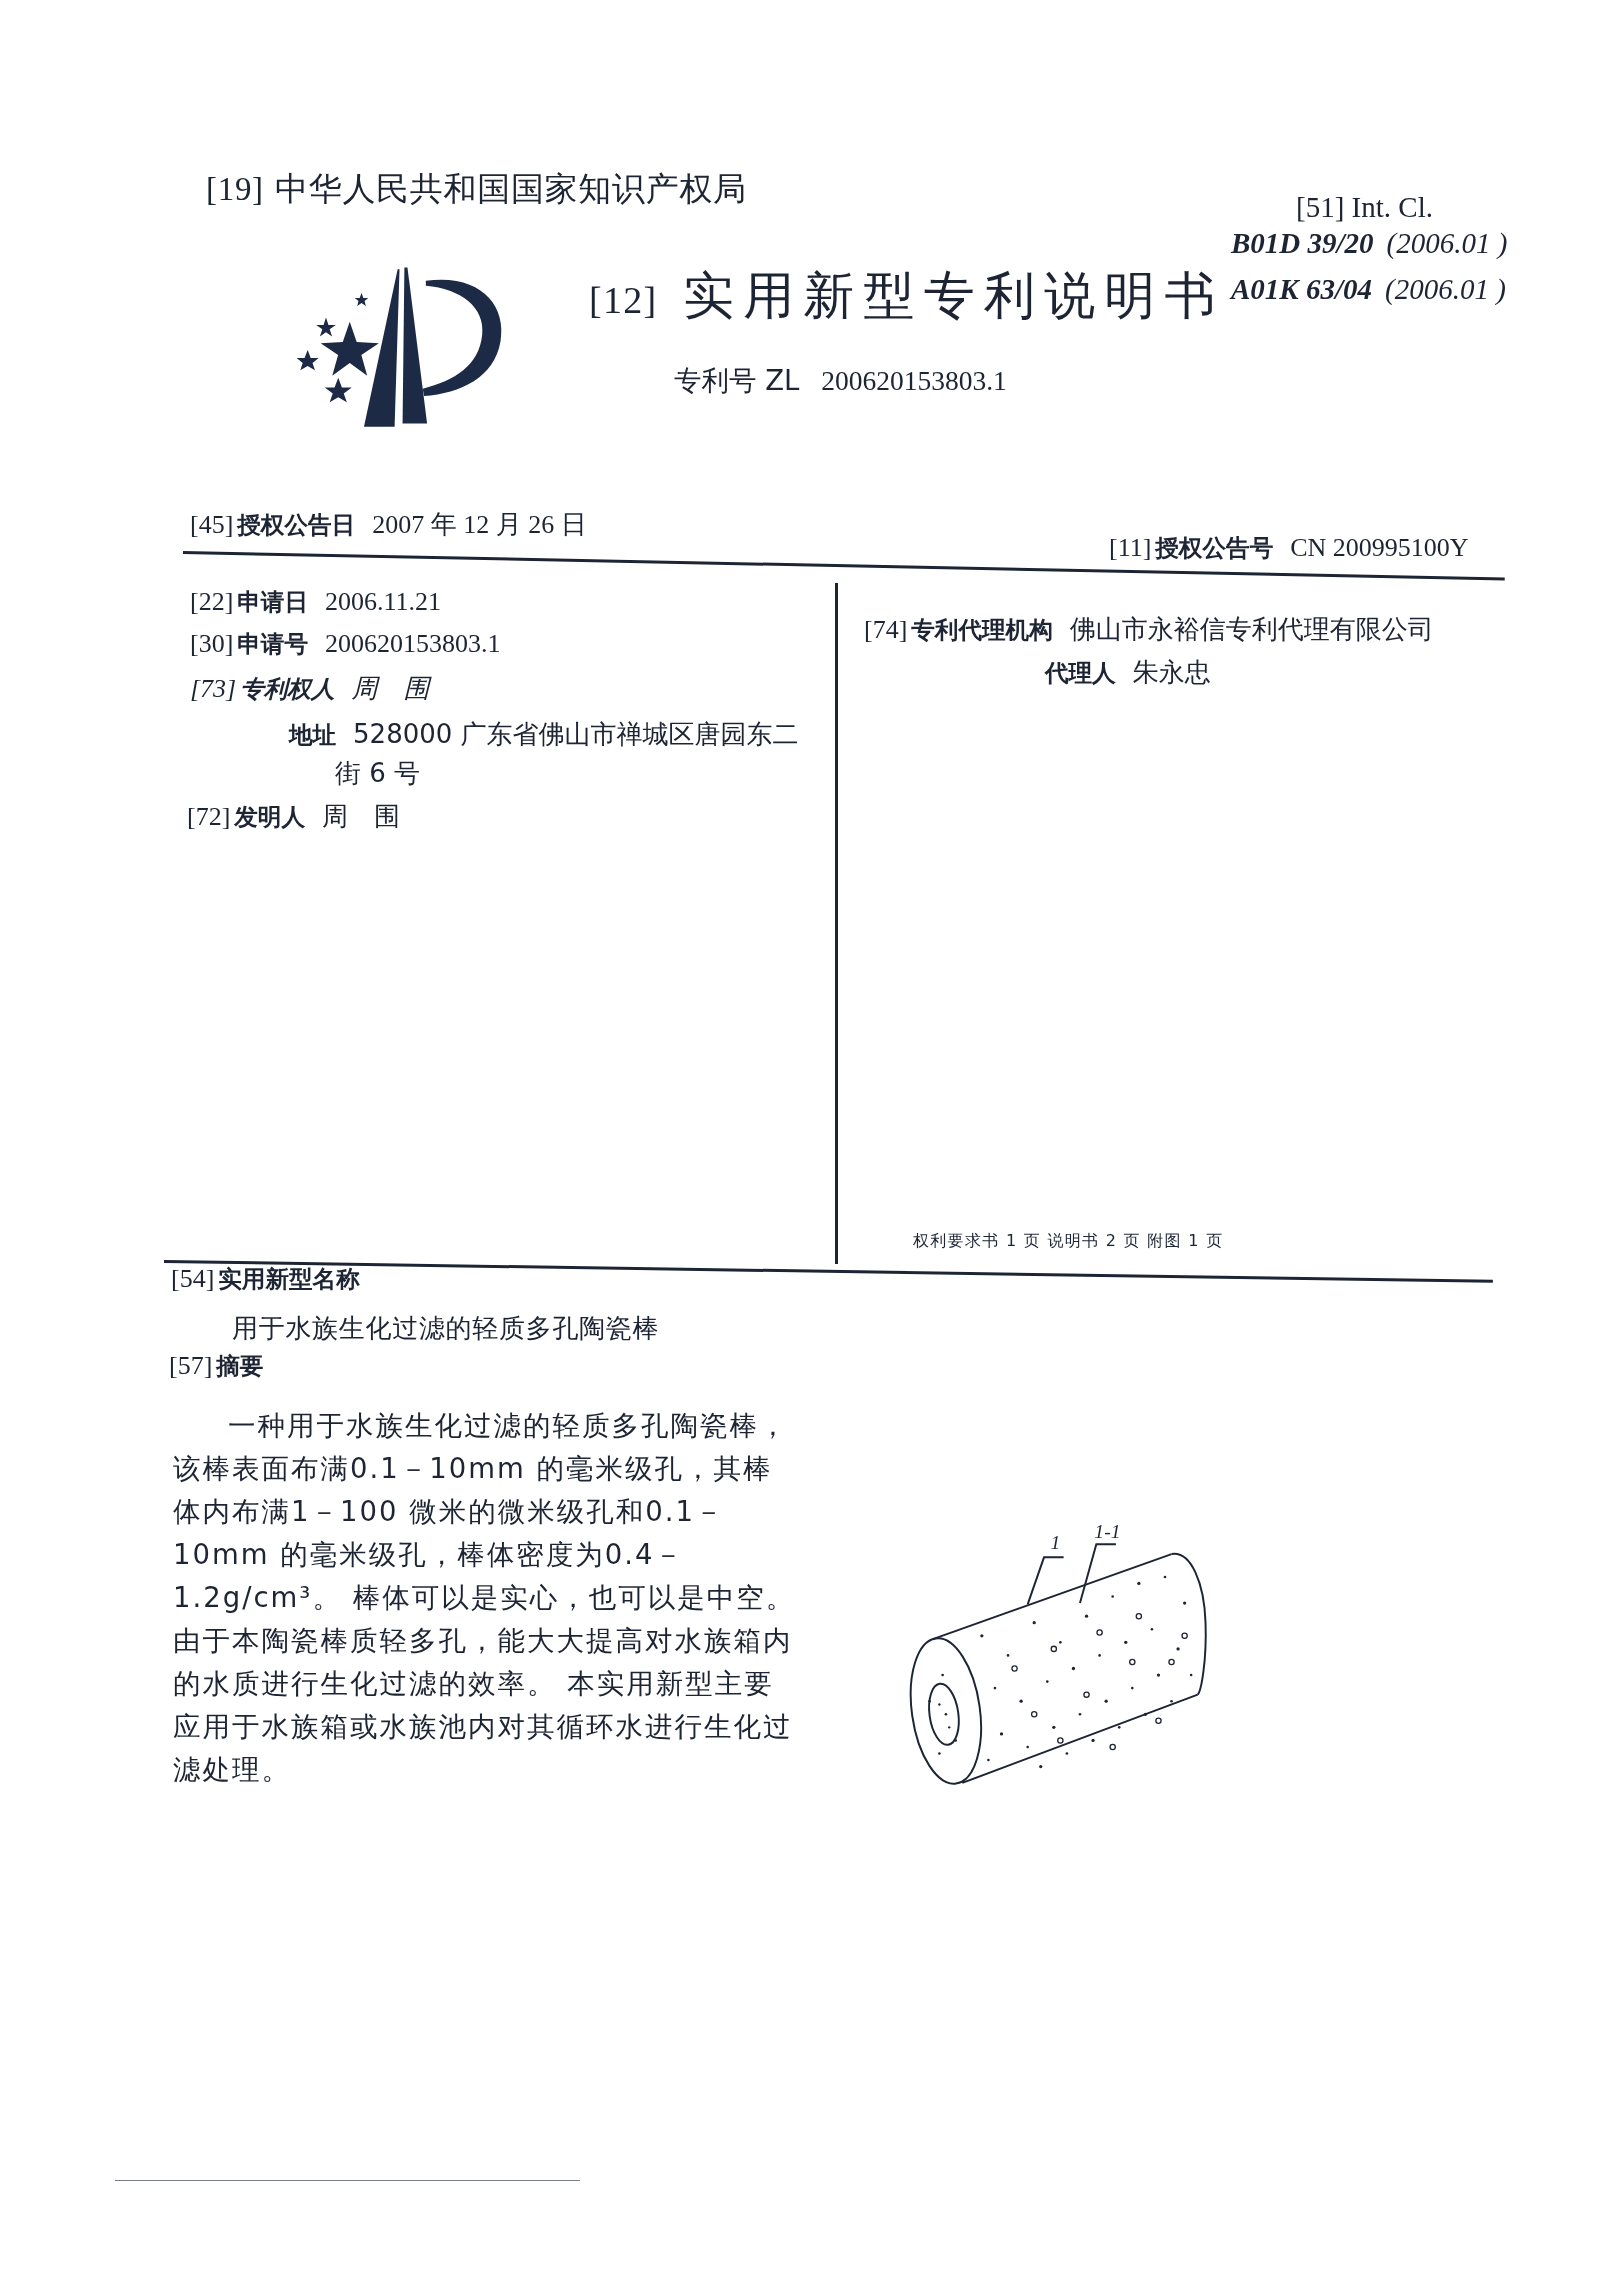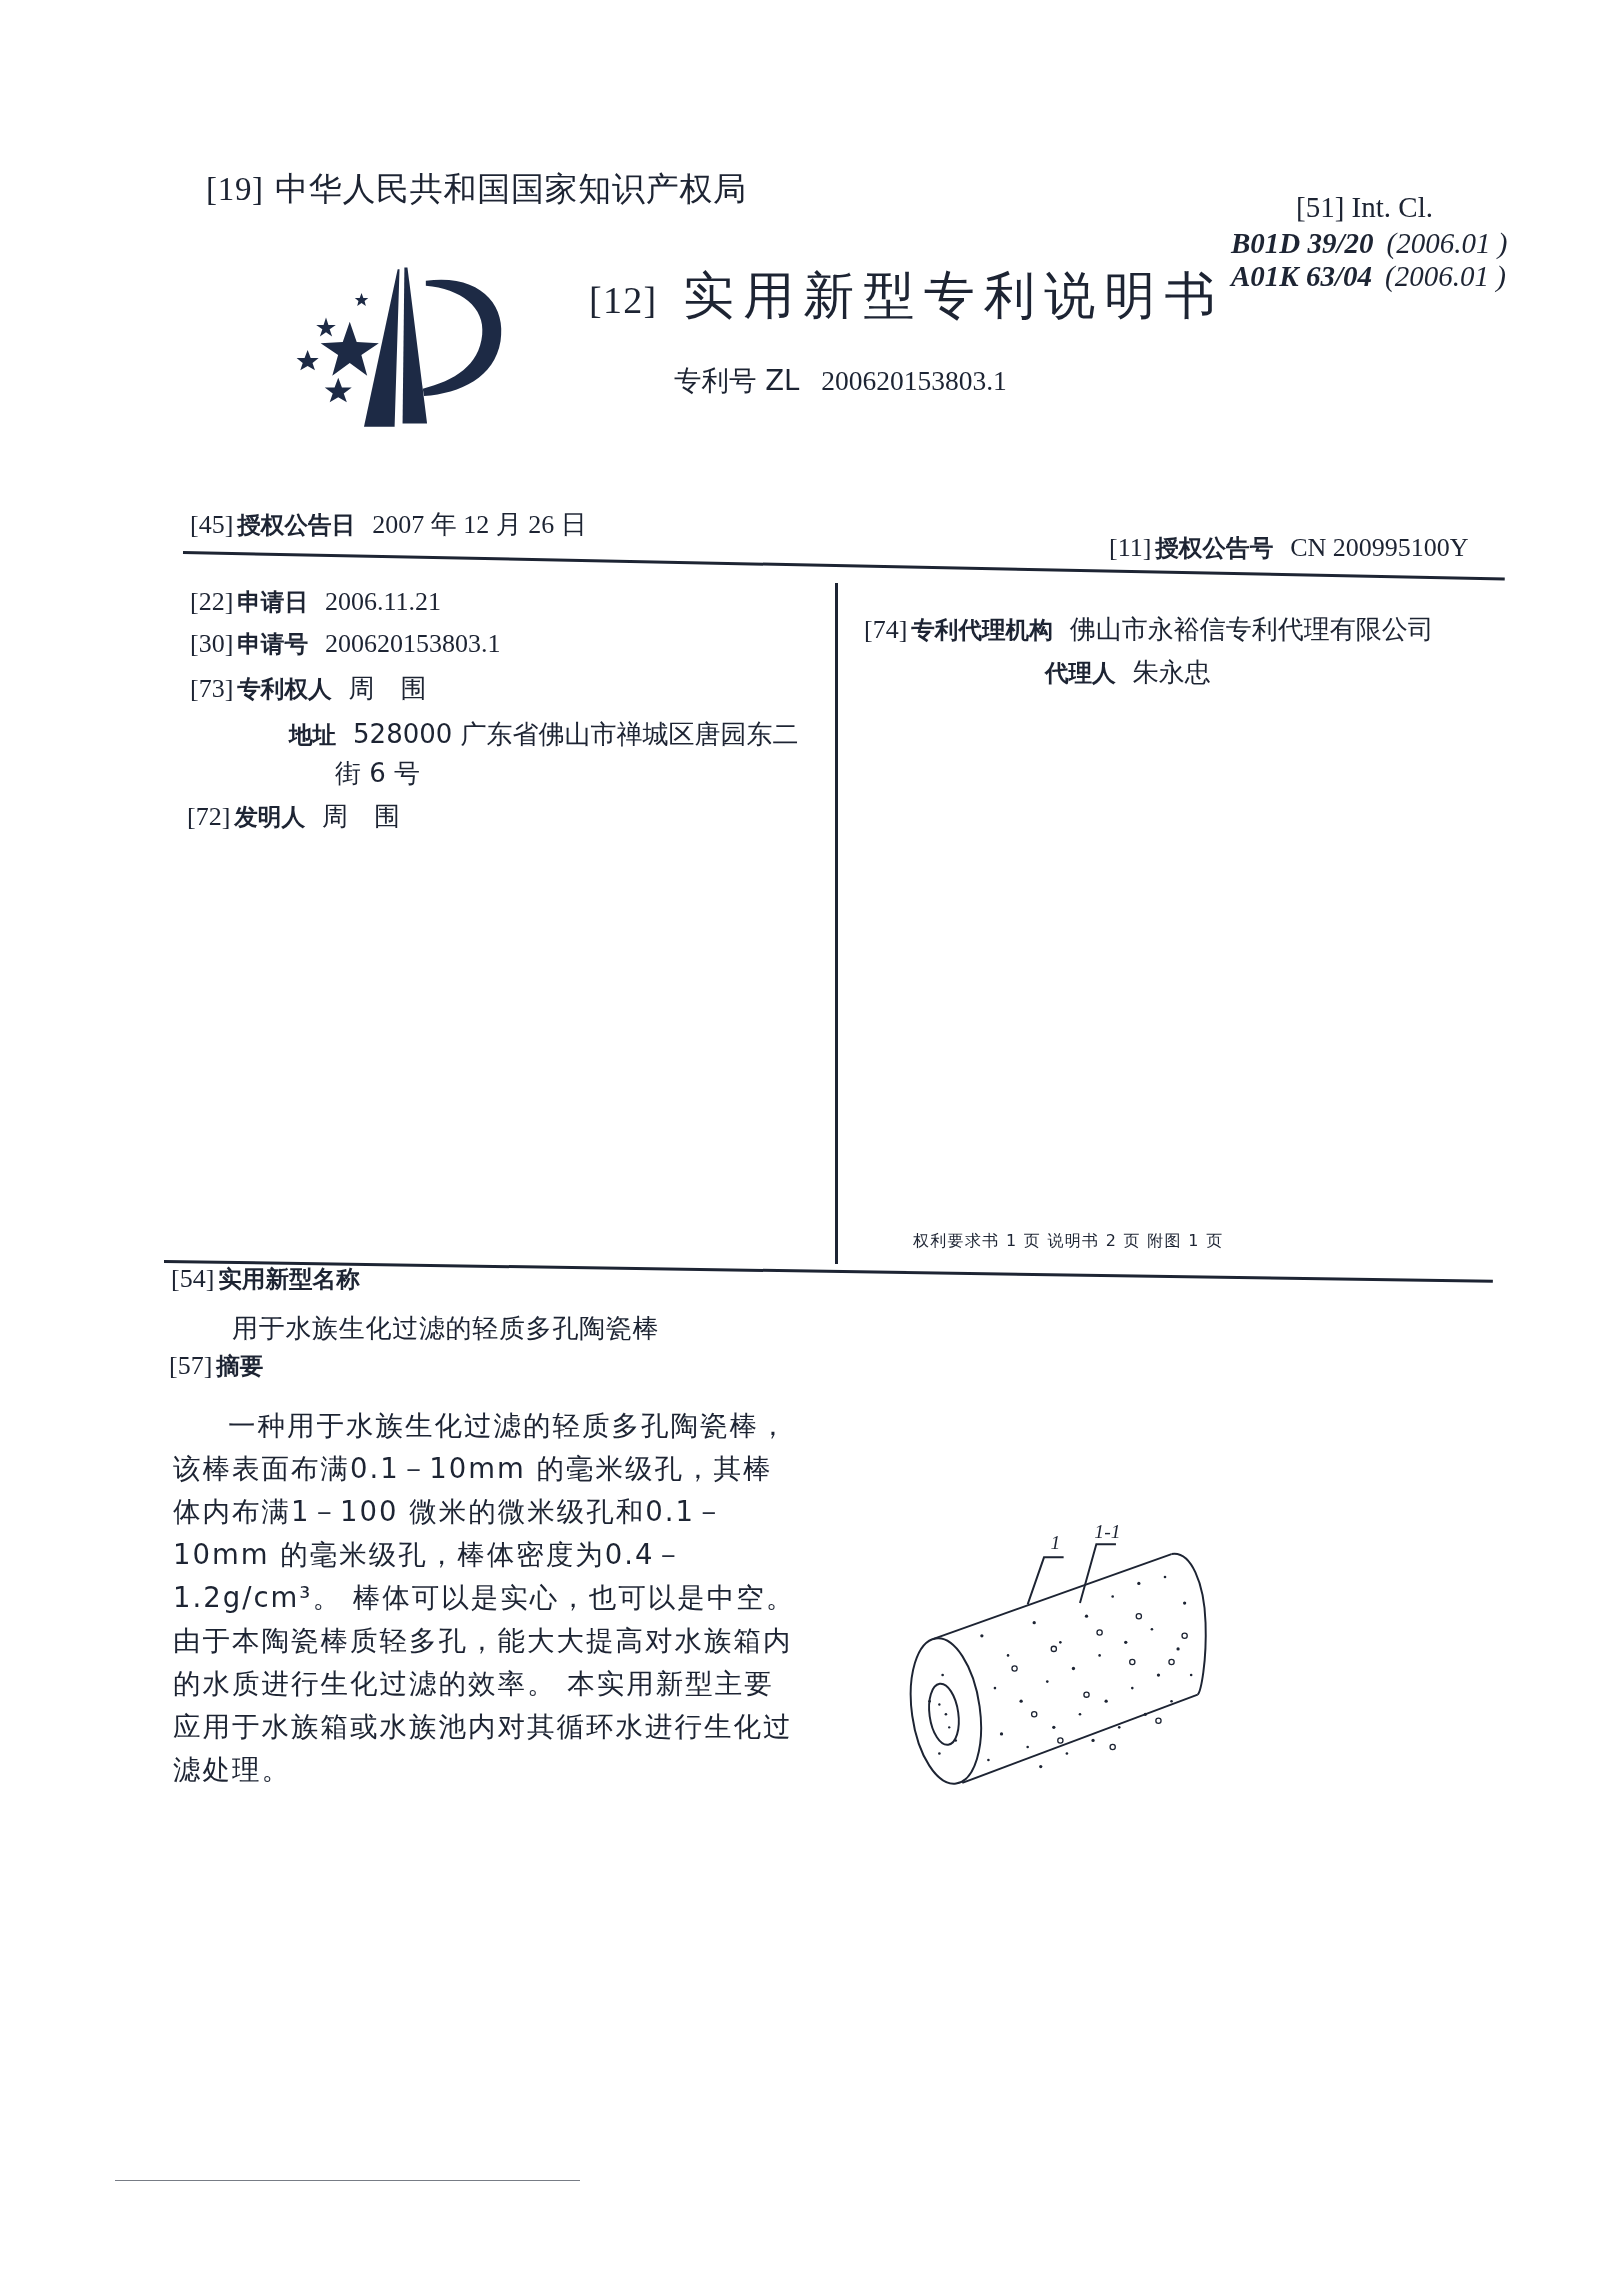--- a/index.html
+++ b/index.html
@@ -60,42 +60,42 @@
 </div>
 
 <div class="abs intcl">
   <div style="margin-left:65px;" class="serif">
     <span>[51]</span>
     <span>Int. Cl.</span>
   </div>
   <div class="ipc" style="margin-top:2.6px;">
     <span>B01D 39/20</span><span class="yr">(2006.01 )</span>
   </div>
-  <div class="ipc" style="margin-top:0;">
+  <div class="ipc" style="margin-top:13px;">
     <span>A01K 63/04</span><span class="yr">(2006.01 )</span>
   </div>
 </div>
 
 <div class="abs field cn" style="left:190px; top:507px;">
   <span class="tag">[45]</span><span class="lbl">授权公告日</span><span class="val serif">2007 年 12 月 26 日</span>
 </div>
 
 <div class="line" style="left:183px; top:551px; width:1322px; height:3.3px; transform:rotate(1.15deg);"></div>
 
 <div class="abs field cn" style="left:1109px; top:532px;">
   <span class="tag">[11]</span><span class="lbl">授权公告号</span><span class="val serif">CN 200995100Y</span>
 </div>
 
 <div class="abs field cn" style="left:190px; top:586px;">
   <span class="tag">[22]</span><span class="lbl">申请日</span><span class="val serif">2006.11.21</span>
 </div>
 <div class="abs field cn" style="left:190px; top:628px;">
   <span class="tag">[30]</span><span class="lbl">申请号</span><span class="val serif">200620153803.1</span>
 </div>
-<div class="abs field cn" style="left:190px; top:671px;">
+<div class="abs field cn" style="left:190px; top:671px;font-style:italic;">
   <span class="tag">[73]</span><span class="lbl">专利权人</span><span class="val">周　围</span>
 </div>
 <div class="abs field cn" style="left:265px; top:717px;margin-left:20px;">
   <span class="lbl">地址</span><span class="val">528000 广东省佛山市禅城区唐园东二</span>
 </div>
 <div class="abs field cn" style="left:335px; top:756px;">
   <span class="val">街 6 号</span>
 </div>
 <div class="abs field cn" style="left:187px; top:799px;">
   <span class="tag">[72]</span><span class="lbl">发明人</span><span class="val">周　围</span>

